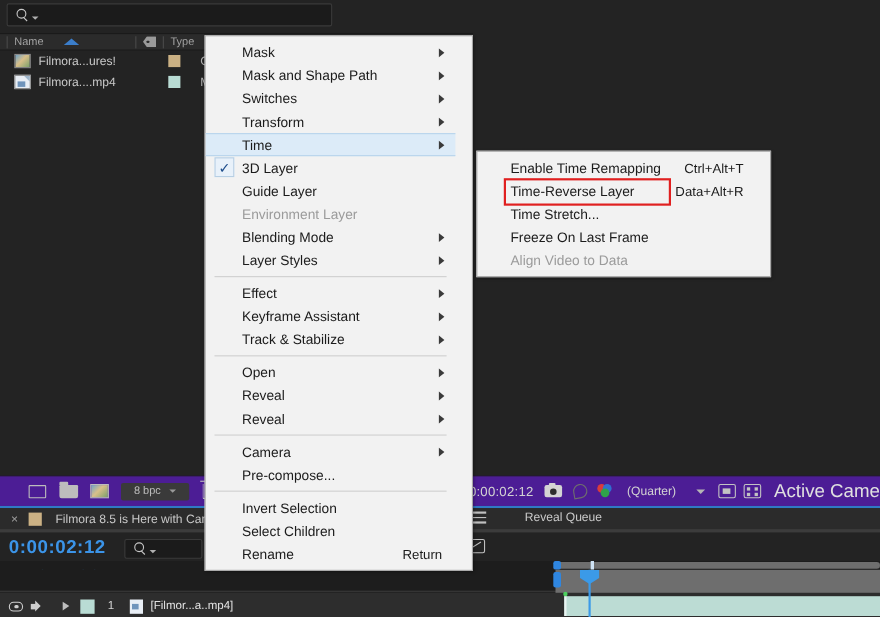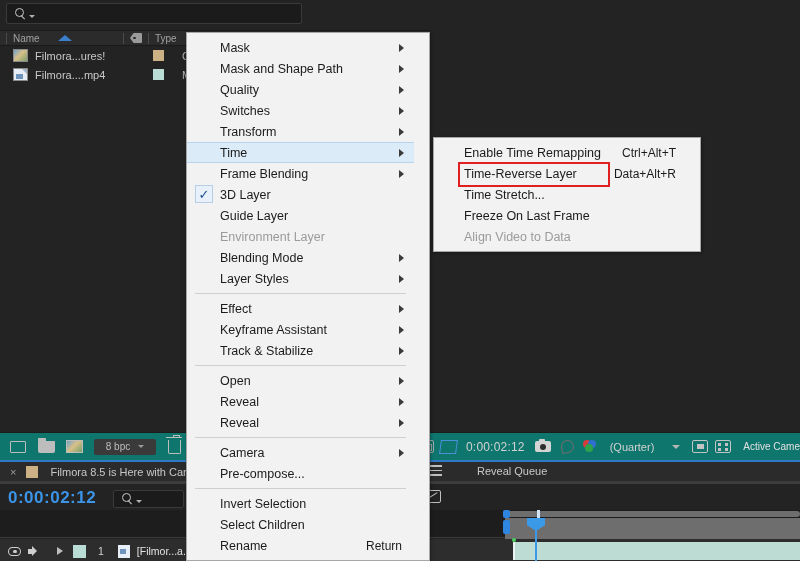--- a/index.html
+++ b/index.html
@@ -133,23 +133,23 @@
   .right-dark {
     position: absolute; left: 430px; top: 0;
     width: 370px; height: 430px;
     background: #232323;
   }
 
   
   .tool-strip {
     position: absolute; left: 0; top: 432px;
     width: 800px; height: 28px;
-    background: #0f766e;
+    background: #4c1d95;
     border-top: 1px solid #1c1c1c;
-    display: flex; align-items: flex-end;
+    display: flex; align-items: flex-end; padding-left: 16px;
   }
   .tool-strip-left {
     display: flex; align-items: center; height: 100%;
     width: 430px;
   }
   .ti {
     width: 20px; height: 18px;
     margin-left: 8px;
     position: relative;
     color: #bdbdbd;
@@ -266,21 +266,21 @@
   .icon-frame {
     margin-left: 12px; width: 16px; height: 13px;
     border: 1.4px solid #c3c3c3; border-radius: 2px; position:relative;
   }
   .icon-frame::after{content:"";position:absolute;left:3.5px;top:3px;width:7px;height:5px;background:#c3c3c3;}
   .icon-dots {
     margin-left: 7px; width: 16px; height: 13px;
     border: 1.4px solid #c3c3c3; border-radius: 2px; position:relative;
   }
   .icon-dots::before{content:"";position:absolute;left:2px;top:2px;width:3px;height:3px;background:#c3c3c3;box-shadow:7px 0 0 #c3c3c3, 0 5px 0 #c3c3c3, 7px 5px 0 #c3c3c3;}
-  .active-cam { margin-left: 12px; font-size: 10px; color: #e0e0e0; white-space: nowrap; }
+  .active-cam { margin-left: 12px; font-size: 17px; color: #e0e0e0; white-space: nowrap; }
 
   
   .tl-panel {
     position: absolute; left: 0; top: 460px;
     width: 800px; height: 101px;
     background: #232323;
     border-top: 2px solid #2f79c4;
   }
   .tl-tabbar {
     position: absolute; left:0; top:0; width: 800px; height: 19px;
@@ -681,37 +681,29 @@
   <div class="ctx-menu">
     <div class="mi">
       <span>Mask</span>
       <span class="arrow"></span>
     </div>
     <div class="mi">
       <span>Mask and Shape Path</span>
       <span class="arrow"></span>
     </div>
     <div class="mi">
-      <span>Quality</span>
-      <span class="arrow"></span>
-    </div>
-    <div class="mi">
       <span>Switches</span>
       <span class="arrow"></span>
     </div>
     <div class="mi">
       <span>Transform</span>
       <span class="arrow"></span>
     </div>
     <div class="mi sel">
       <span>Time</span>
-      <span class="arrow"></span>
-    </div>
-    <div class="mi">
-      <span>Frame Blending</span>
       <span class="arrow"></span>
     </div>
     <div class="mi">
       <span class="check">✓</span>
       <span>3D Layer</span>
     </div>
     <div class="mi">
       <span>Guide Layer</span>
     </div>
     <div class="mi disabled">

